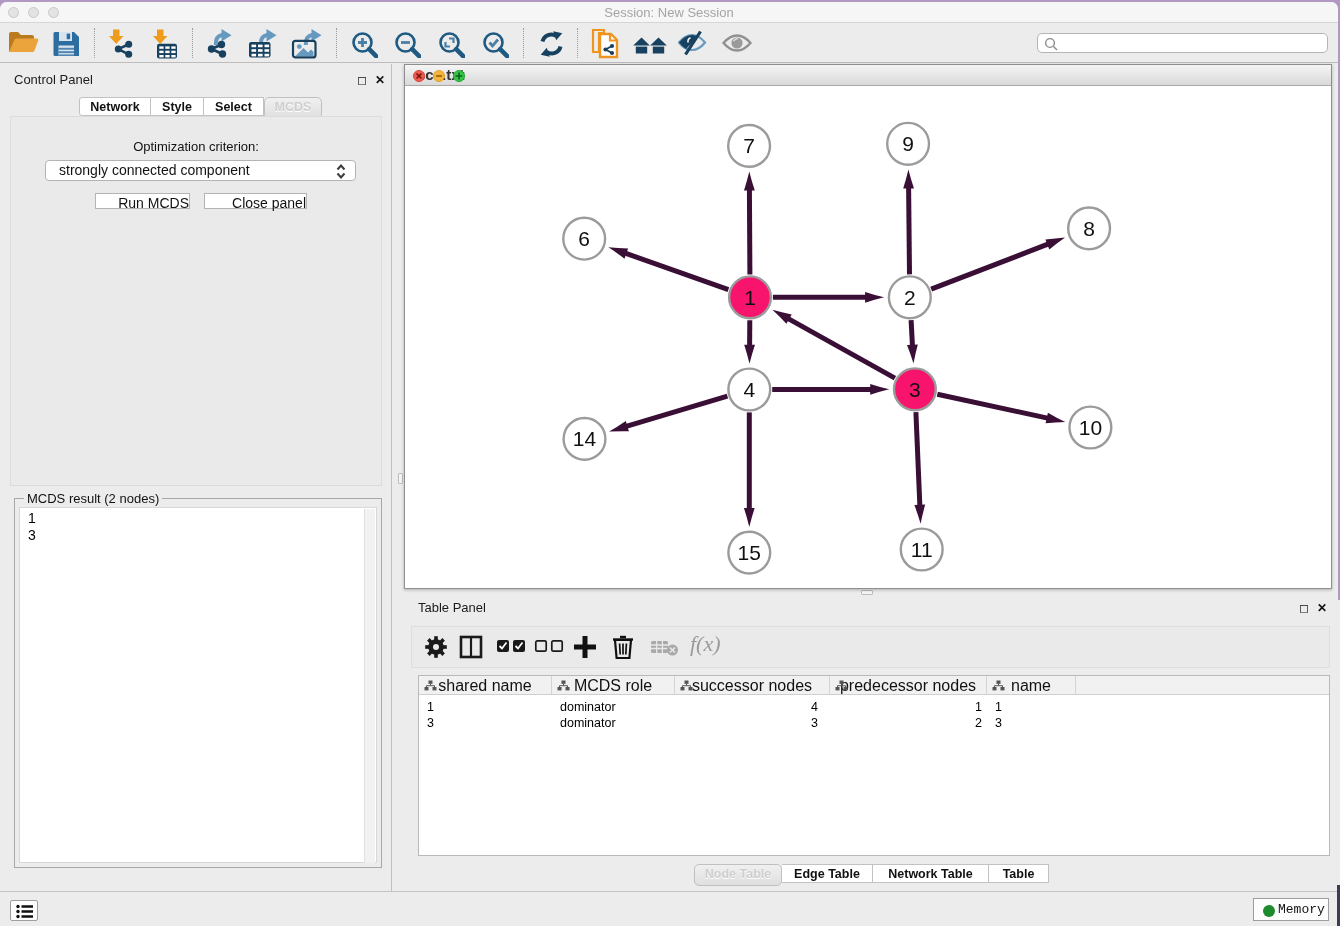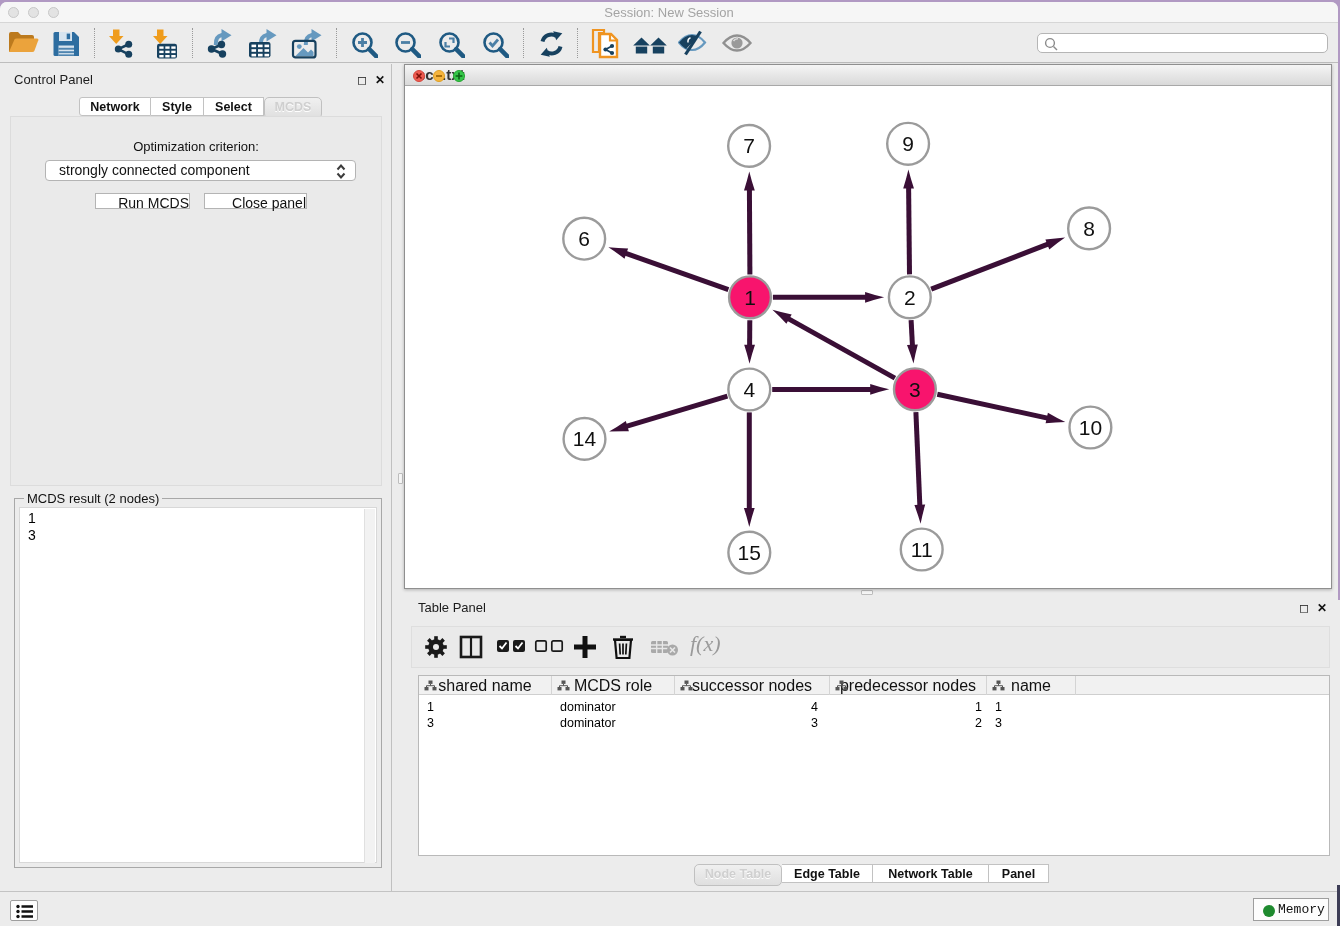--- a/index.html
+++ b/index.html
@@ -409,21 +409,21 @@
         <div class="trow" style="left:8px;top:40px">3</div>
         <div class="trow" style="left:141px;top:40px">dominator</div>
         <div class="trow" style="left:256px;top:40px;width:143px;text-align:right">3</div>
         <div class="trow" style="left:411px;top:40px;width:152px;text-align:right">2</div>
         <div class="trow" style="left:576px;top:40px">3</div>
       </div>
   <div class="tabrow" style="left:301px;top:264px">
     <div class="tab sel" style="width:88px">Node Table</div>
     <div class="tab" style="width:91px">Edge Table</div>
     <div class="tab" style="width:116px">Network Table</div>
-    <div class="tab" style="width:60px">Panel</div>
+    <div class="tab" style="width:60px">Table</div>
   </div>
  </div>
  <div id="statusbar">
    <div id="listbtn"><svg style="margin:3px 0 0 5px" width="18" height="15" viewBox="0 0 18 15">
      <circle cx="2" cy="2.5" r="1.7" fill="#111"></circle>
           <circle cx="2" cy="7.5" r="1.7" fill="#111"></circle>
           <circle cx="2" cy="12.5" r="1.7" fill="#111"></circle>
      <path d="M5.5 2.5 L17 2.5 M5.5 7.5 L17 7.5 M5.5 12.5 L17 12.5" stroke="#111" stroke-width="2.6"></path>
         </svg></div>
    <div id="membtn"><div id="memdot"></div>Memory</div>

